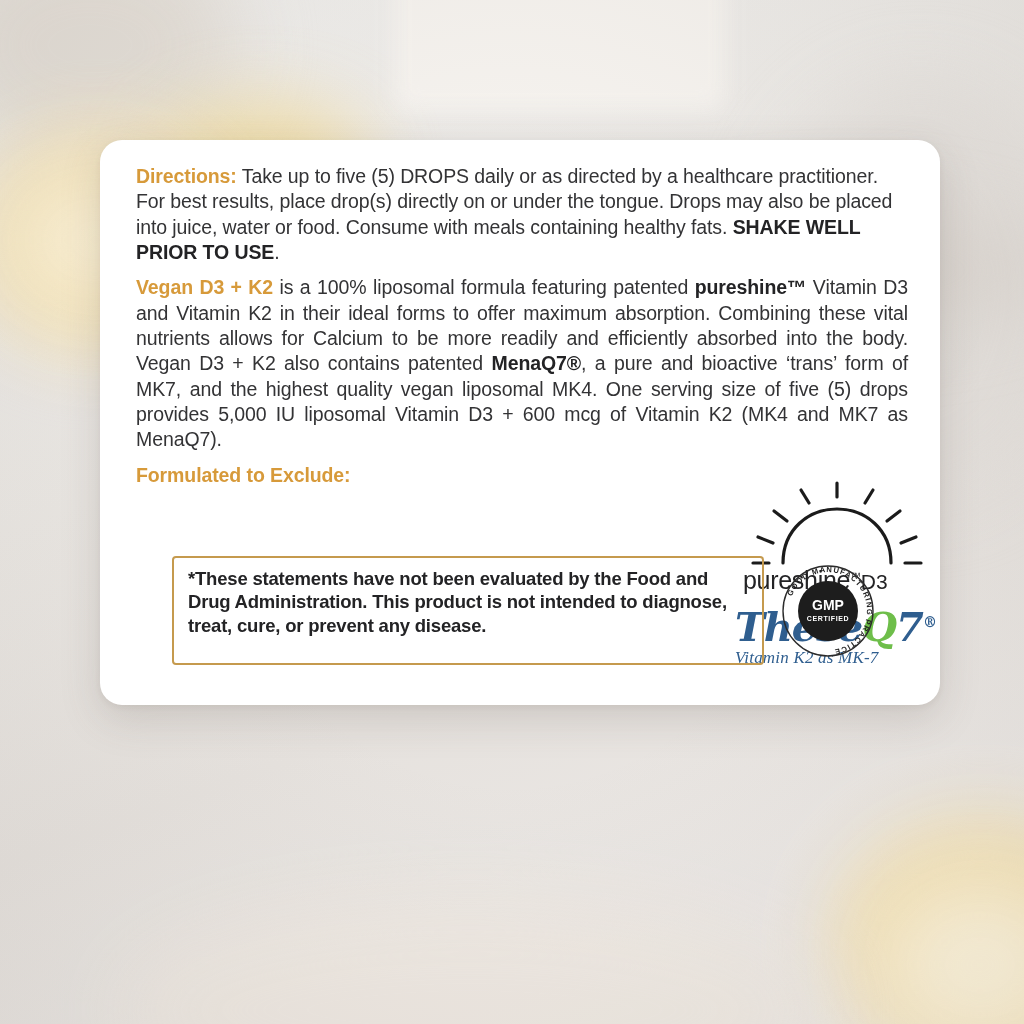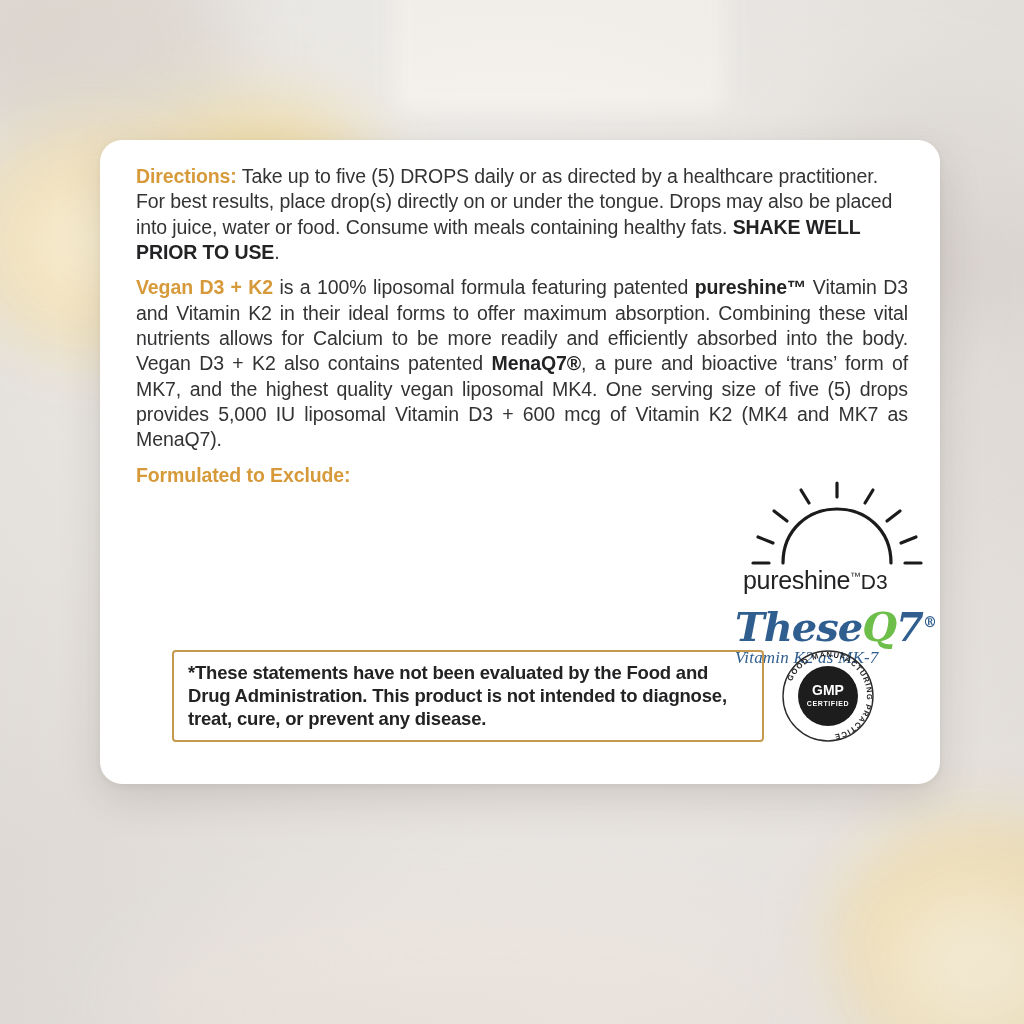--- a/index.html
+++ b/index.html
@@ -89,21 +89,21 @@
     inset: 0;
     background: radial-gradient(ellipse at 50% 45%, rgba(255,255,255,0) 40%, rgba(120,110,100,0.10) 100%);
   }
 
   
   .label-card {
     position: absolute;
     left: 100px;
     top: 140px;
     width: 840px;
-    height: 644px;
+    height: 565px;
     background: #ffffff;
     border-radius: 22px;
     box-shadow: 0 14px 40px rgba(90,80,70,0.18), 0 2px 6px rgba(90,80,70,0.08);
     overflow: hidden;
   }
   .label-inner {
     position: absolute;
     left: 36px;
     top: 24px;
     right: 32px;
@@ -207,21 +207,21 @@
     right: 32px;
     bottom: 22px;
     display: flex;
     align-items: center;
     gap: 16px;
   }
   .disclaimer {
     flex: 1 1 auto;
     border: 2px solid #c59a4e;
     border-radius: 4px;
-    padding: 9px 12px 10px 14px;
+    padding: 9px 12px 26px 14px;
     font-size: 18.5px;
     font-weight: bold;
     line-height: 1.26;
     color: #232325;
     letter-spacing: -0.2px;
   }
   .gmp {
     position: relative;
     width: 96px;
     height: 96px;

